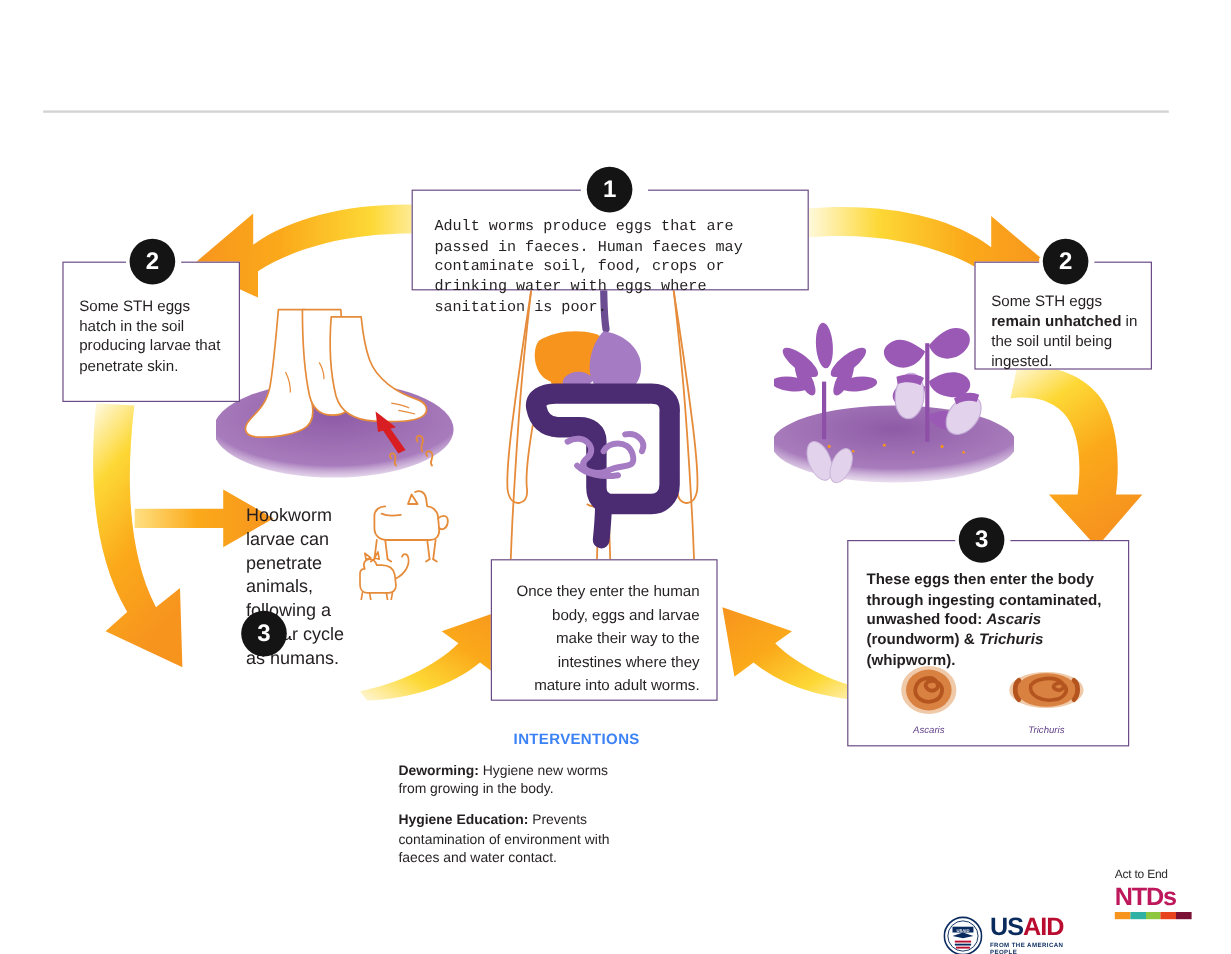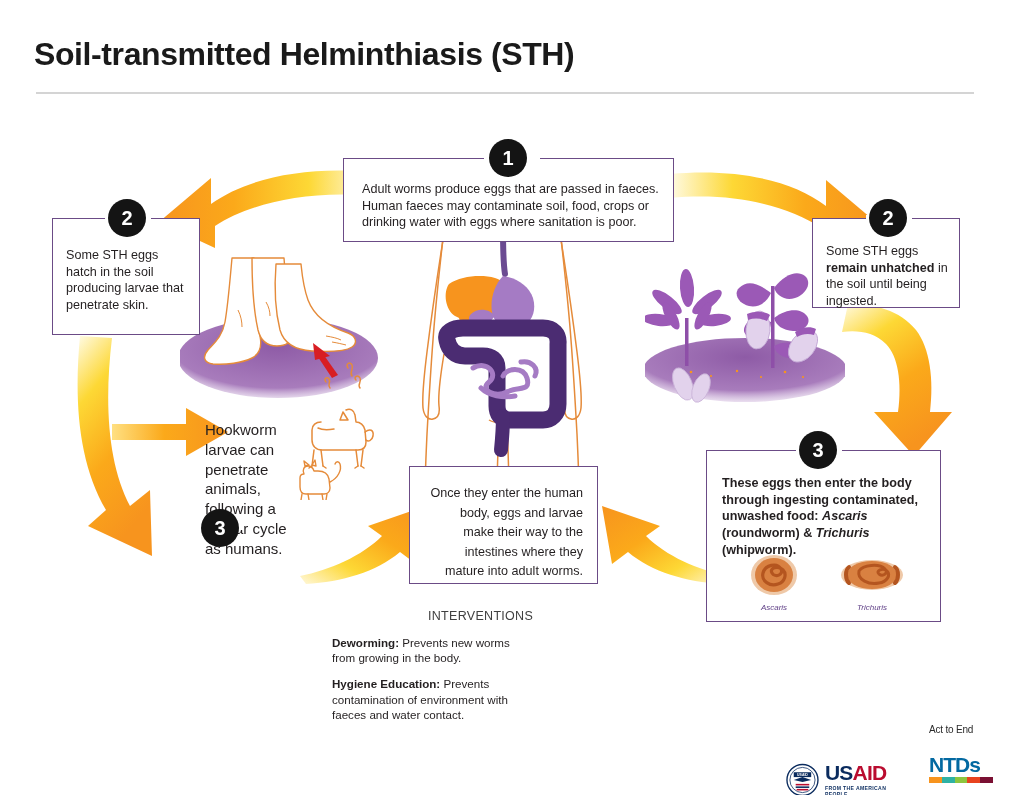--- a/index.html
+++ b/index.html
@@ -61,52 +61,51 @@
     font-size:15px;line-height:1.32;color:#231f20;
     z-index:20;width:88px;
   }
   .egg-label{
     font-size:8px;font-style:italic;color:#5f3f86;text-align:center;
   }
 
   
   .interv-title{
     position:absolute;
-    font-size:12.5px;font-weight:normal;color:#404040;
+    font-size:12.5px;font-weight:bold;color:#3b82f6;
     letter-spacing:0.3px;
   }
   .interv-col{
     position:absolute;font-size:11.6px;line-height:1.31;color:#231f20;
   }
   .interv-col p{margin:0 0 11px 0;}
 
   
   .usaid-wrap{position:absolute;left:786px;top:762px;width:122px;height:40px;}
   .ntds-wrap{position:absolute;left:929px;top:725px;width:72px;height:44px;}
   .usaid-txt{
     font-size:21px;font-weight:bold;letter-spacing:-0.8px;line-height:1;
   }
   .usaid-sub{
     font-size:5.1px;font-weight:bold;color:#0a2b5e;letter-spacing:0.35px;
     margin-top:2px;
   }
   .ntds-top{font-size:10px;color:#2b2b2b;line-height:1;letter-spacing:-0.2px;}
   .ntds-main{
-    font-size:21px;font-weight:bold;color:#0369a1;line-height:1;
-    letter-spacing:-1px;margin-top:19px;
+    font-size:21px;font-weight:bold;color:#be185d;line-height:1;
+    letter-spacing:-1px;margin-top:2px;
   }
   .ntds-bar{display:flex;width:64px;height:6px;margin-top:2px;}
   .ntds-bar span{flex:1;font-size:4px;color:#fff;text-align:center;line-height:6px;}
 </style>
 </head>
 <body>
 
 <div id="stage">
 
-  <div class="page-title">Soil-transmitted Helminthiasis (STH)</div>
   <div class="title-rule"></div>
 
   <svg class="illus" style="left:180px;top:250px;" width="200" height="150" viewBox="0 0 200 150">
     <defs>
       <linearGradient id="soilL" x1="0" y1="0" x2="0" y2="1">
         <stop offset="0%" stop-color="#8E5BA6"></stop>
         <stop offset="100%" stop-color="#D9C4E6" stop-opacity="0.25"></stop>
       </linearGradient>
       <radialGradient id="soilLr" cx="0.5" cy="0.35" r="0.75">
         <stop offset="0%" stop-color="#8E5BA6"></stop>
@@ -354,21 +353,21 @@
         <stop offset="30%" stop-color="#FDD835"></stop>
         <stop offset="62%" stop-color="#FBA91A"></stop>
         <stop offset="100%" stop-color="#F7941E"></stop>
       </linearGradient>
     </defs>
     <path d="M130 78 C100 72 68 58 48 38 L62 28 L4 8 L14 66 L30 54
              C54 74 88 84 124 86 Z" fill="url(#gBR)"></path>
   </svg>
 
   <div class="box" style="left:343px;top:158px;width:331px;height:84px;">
-    <div class="box-text" style="padding:22px 14px 0 18px;">Adult worms produce eggs that are passed in faeces. Human faeces may contaminate soil, food, crops or drinking water with eggs where sanitation is poor.</div>
+    <div class="box-text" style="padding:22px 14px 0 18px;font-family:Liberation Mono, monospace;">Adult worms produce eggs that are passed in faeces. Human faeces may contaminate soil, food, crops or drinking water with eggs where sanitation is poor.</div>
   </div>
   <div class="badge-mask" style="left:484px;top:155px;width:56px;"></div>
   <div class="badge" style="left:489px;top:139px;">1</div>
 
   <div class="box" style="left:52px;top:218px;width:148px;height:117px;">
     <div class="box-text" style="padding:28px 10px 0 13px;">Some STH eggs hatch in the soil producing larvae that penetrate skin.</div>
   </div>
   <div class="badge-mask" style="left:105px;top:215px;width:46px;"></div>
   <div class="badge" style="left:108px;top:199px;">2</div>
 
@@ -419,21 +418,21 @@
   <div class="box" style="left:409px;top:466px;width:189px;height:118px;">
     <div class="box-text" style="padding:17px 14px 0 17px;line-height:1.55;text-align:right;">Once they enter the human body, eggs and larvae make their way to the intestines where they mature into adult worms.</div>
   </div>
 
   <div class="tiny-note" style="left:205px;top:420px;">Hookworm larvae can penetrate animals, following a similar cycle as humans.</div>
 
   <div class="interv-title" style="left:428px;top:609px;">INTERVENTIONS</div>
 
   <div class="interv-col" style="left:332px;top:635px;width:178px;">
     <p>
-      <b class="bd">Deworming:</b><span> Prevents new worms from growing in the body.</span>
+      <b class="bd">Deworming:</b><span> Hygiene new worms from growing in the body.</span>
     </p>
     <p>
       <b class="bd">Hygiene Education:</b><span> Prevents contamination of environment with faeces and water contact.</span>
     </p>
   </div>
 
 
   <div class="usaid-wrap">
     <div style="display:flex;align-items:center;gap:6px;">
       <svg width="34" height="34" viewBox="0 0 34 34">

